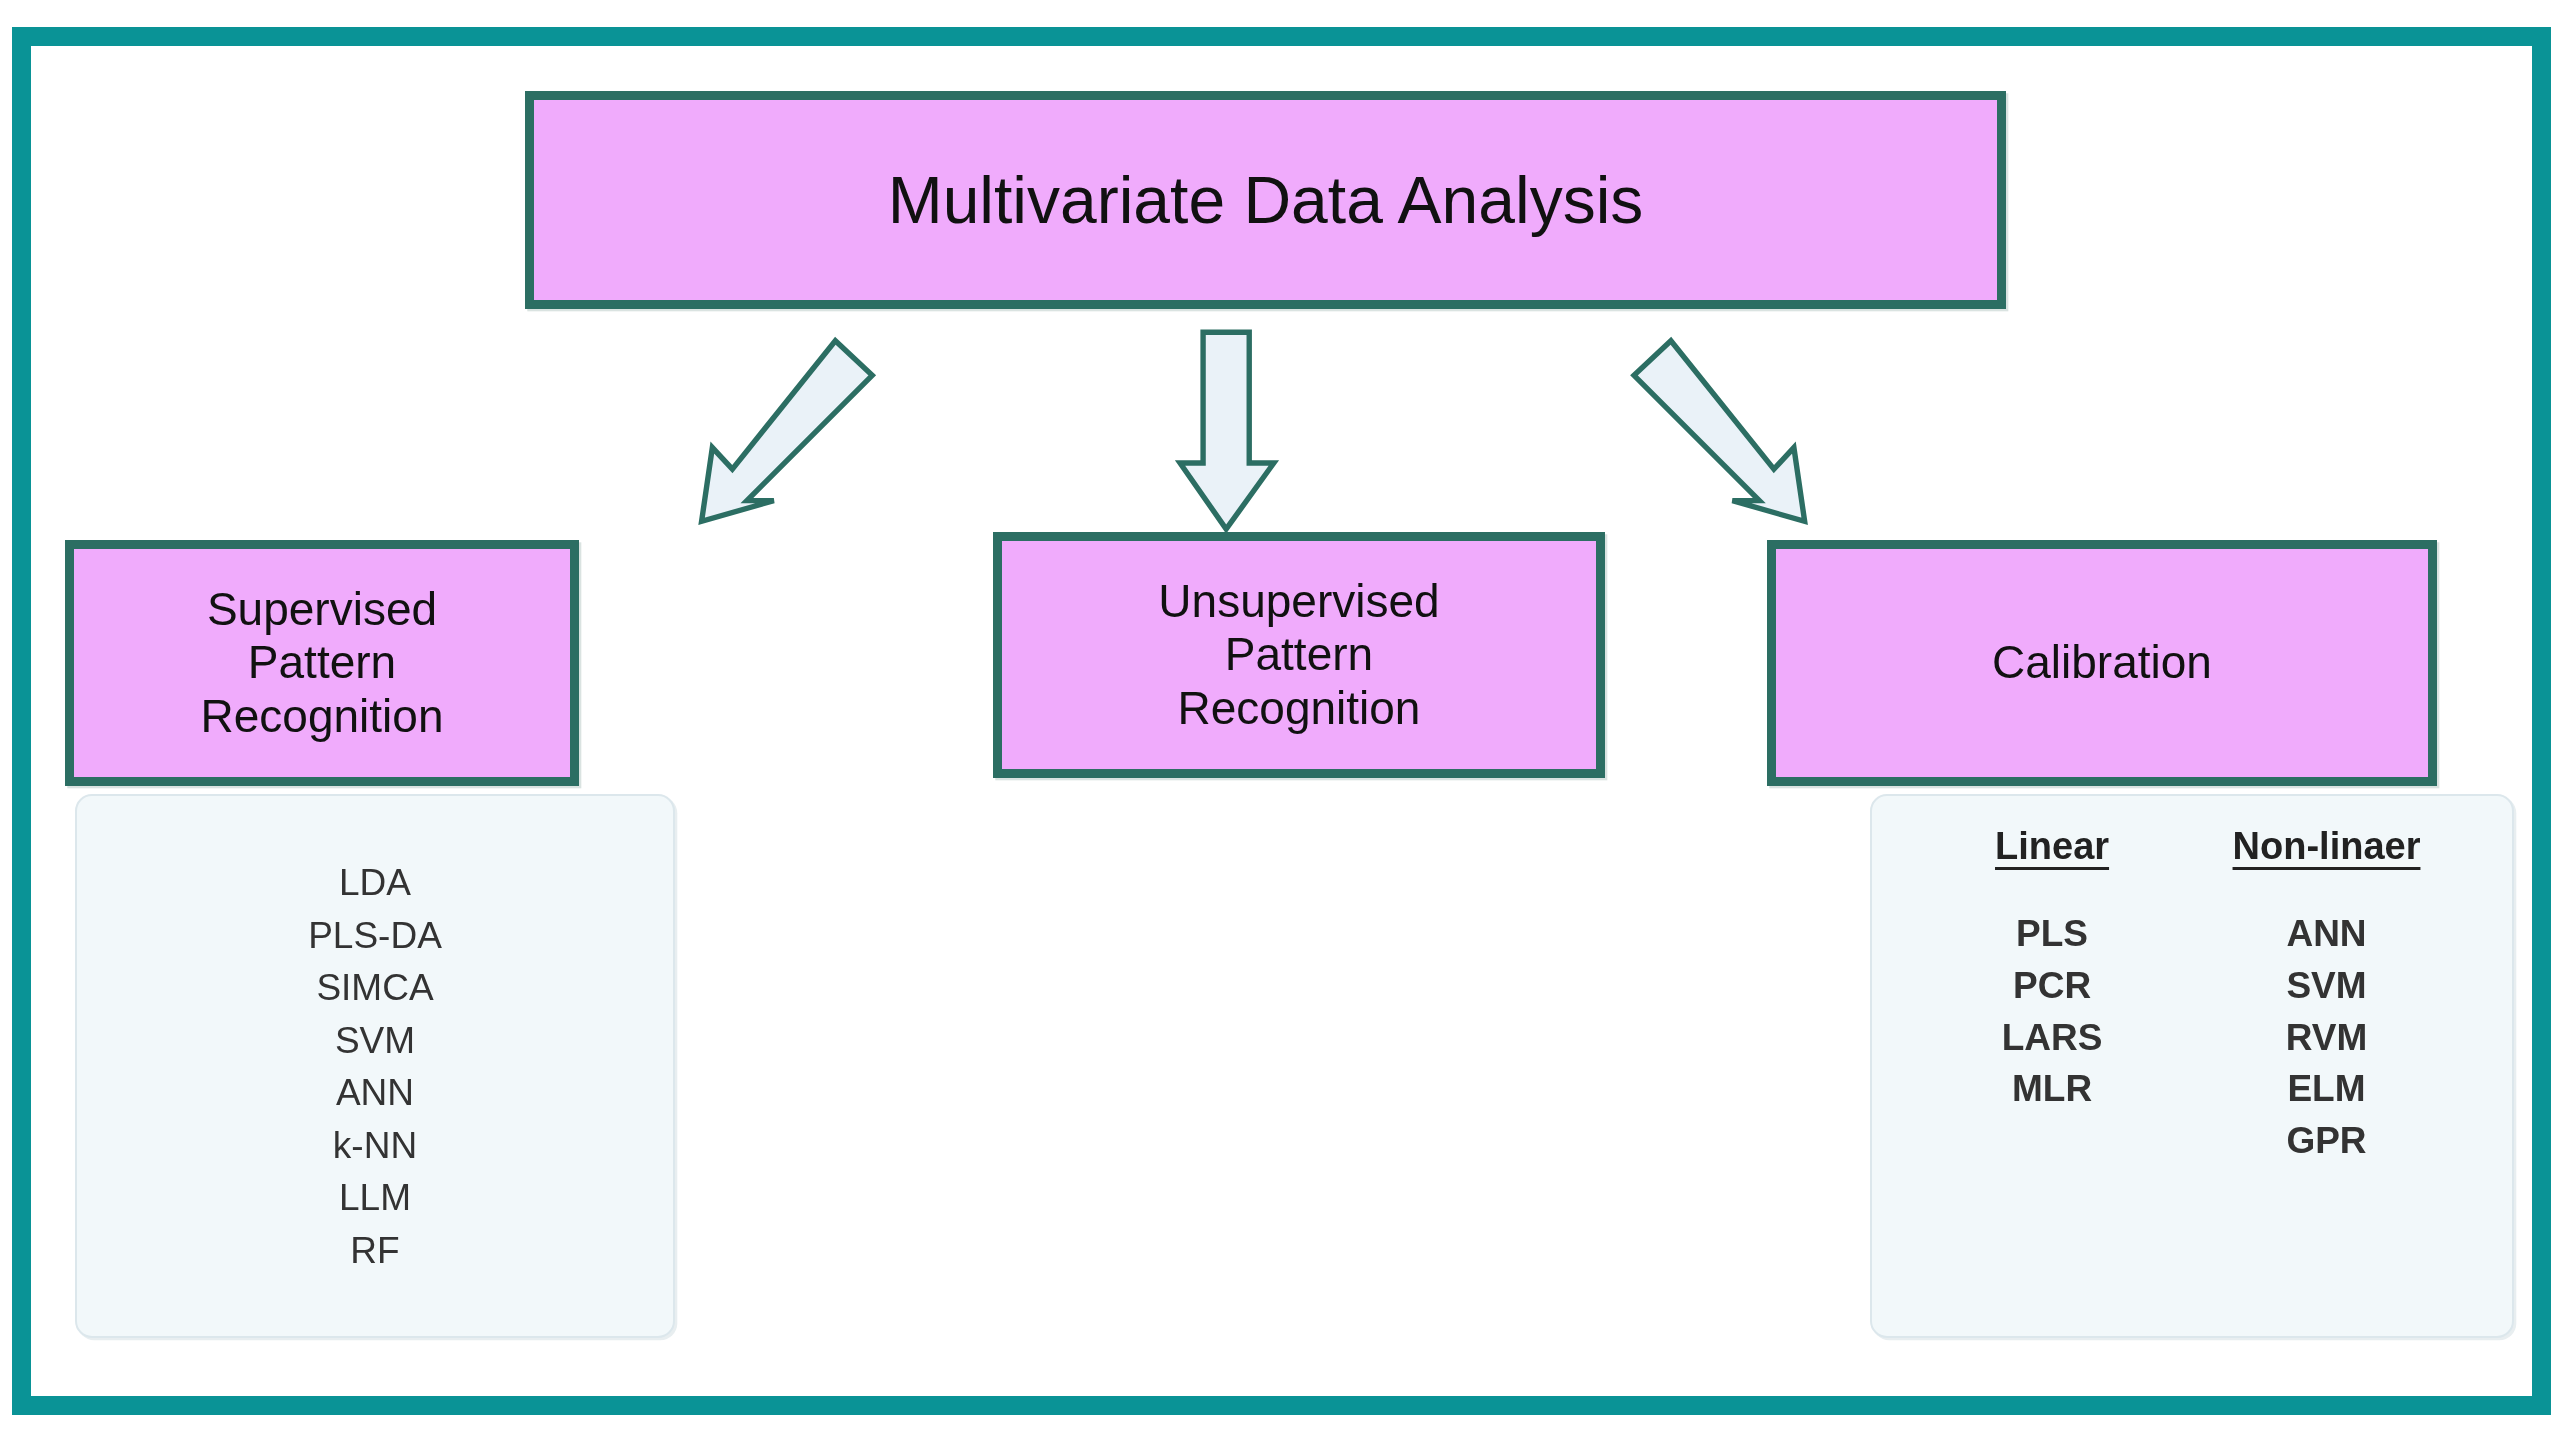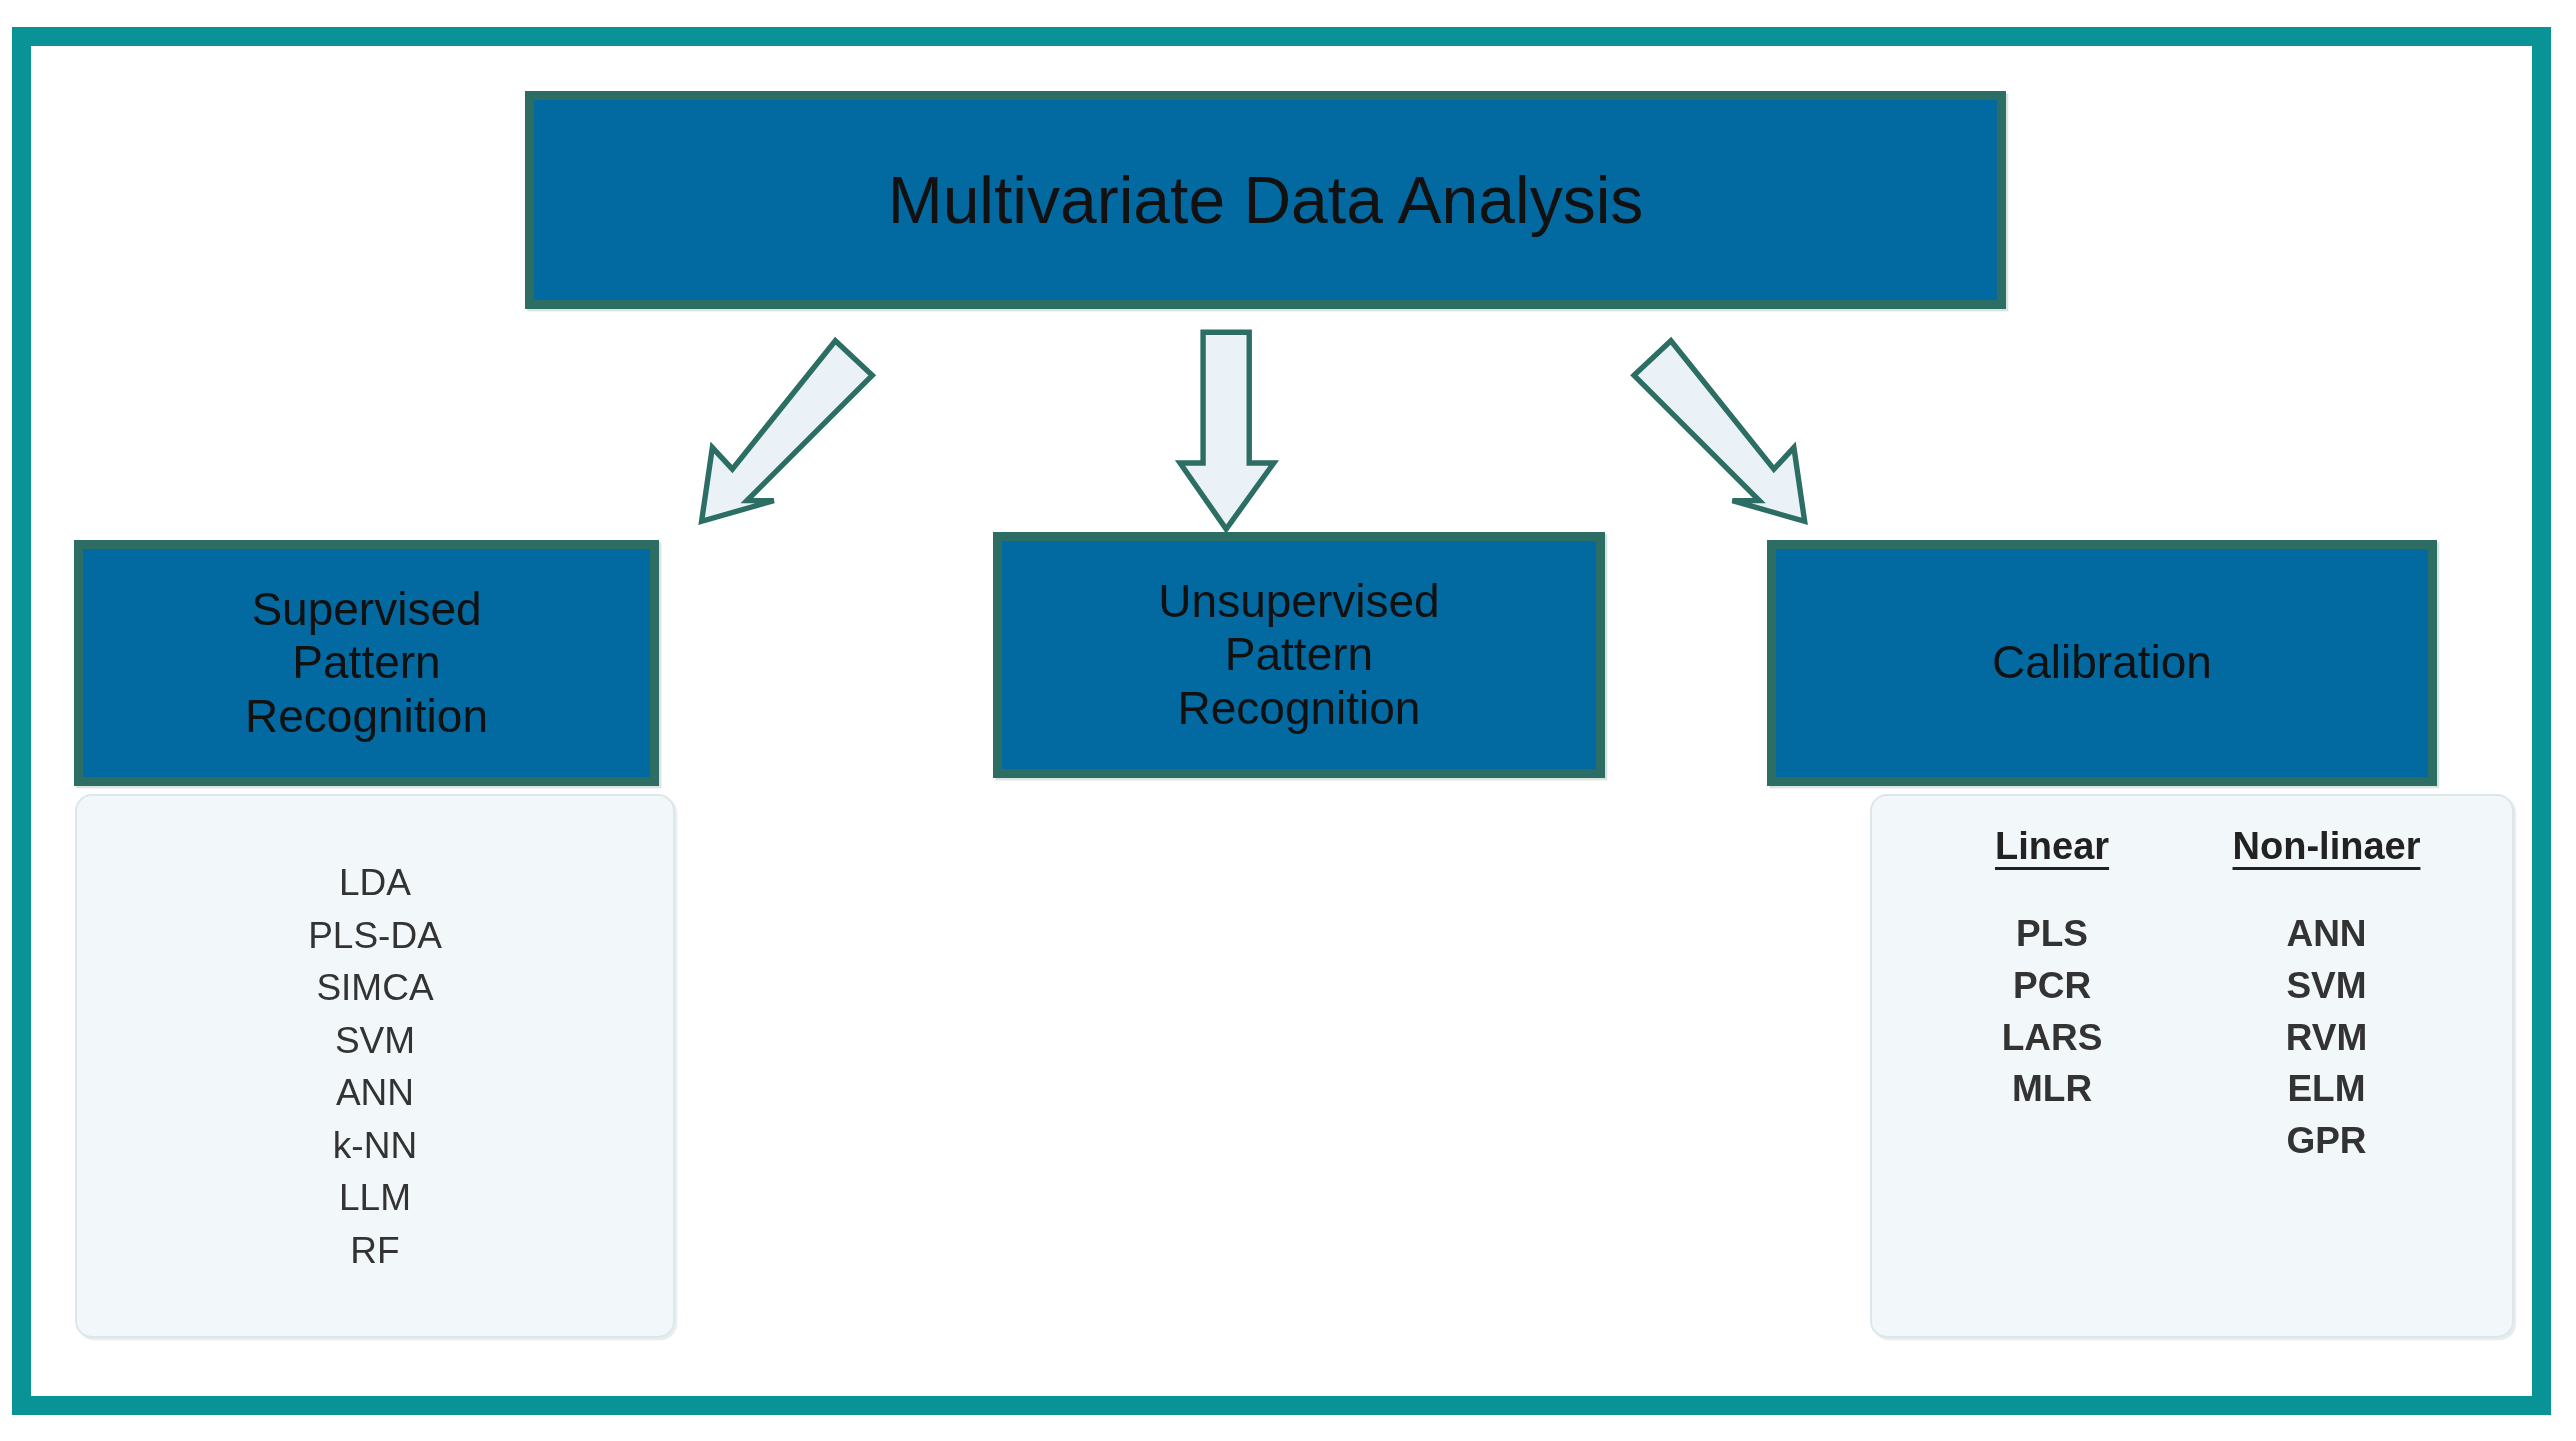--- a/index.html
+++ b/index.html
@@ -26,21 +26,21 @@
     width: 2539px;
     height: 1388px;
     border: 19px solid #0a9396;
     box-sizing: border-box;
     background: transparent;
   }
   
   .header-box {
     position: absolute;
     box-sizing: border-box;
-    background: #0369a1;
+    background: #f0abfc;
     border: 9.2px solid #2c6e63;
     box-shadow: 2.3px 2.3px 0 rgba(150,175,170,0.35);
     display: flex;
     align-items: center;
     justify-content: center;
     text-align: center;
   }
   .header-box .htext {
     font-size: 46px;
     line-height: 1.16;
@@ -53,23 +53,23 @@
     left: 525px;
     top: 91px;
     width: 1481px;
     height: 218px;
   }
   #title-box .htext {
     font-size: 66px;
     font-weight: 400;
   }
   #box-supervised {
-    left: 74px;
+    left: 65px;
     top: 540px;
-    width: 585px;
+    width: 514px;
     height: 246px;
   }
   #box-unsupervised {
     left: 961px;
     top: 532px;
     width: 612px;
     height: 246px;
     margin-left: 32px;
   }
   #box-calibration {

